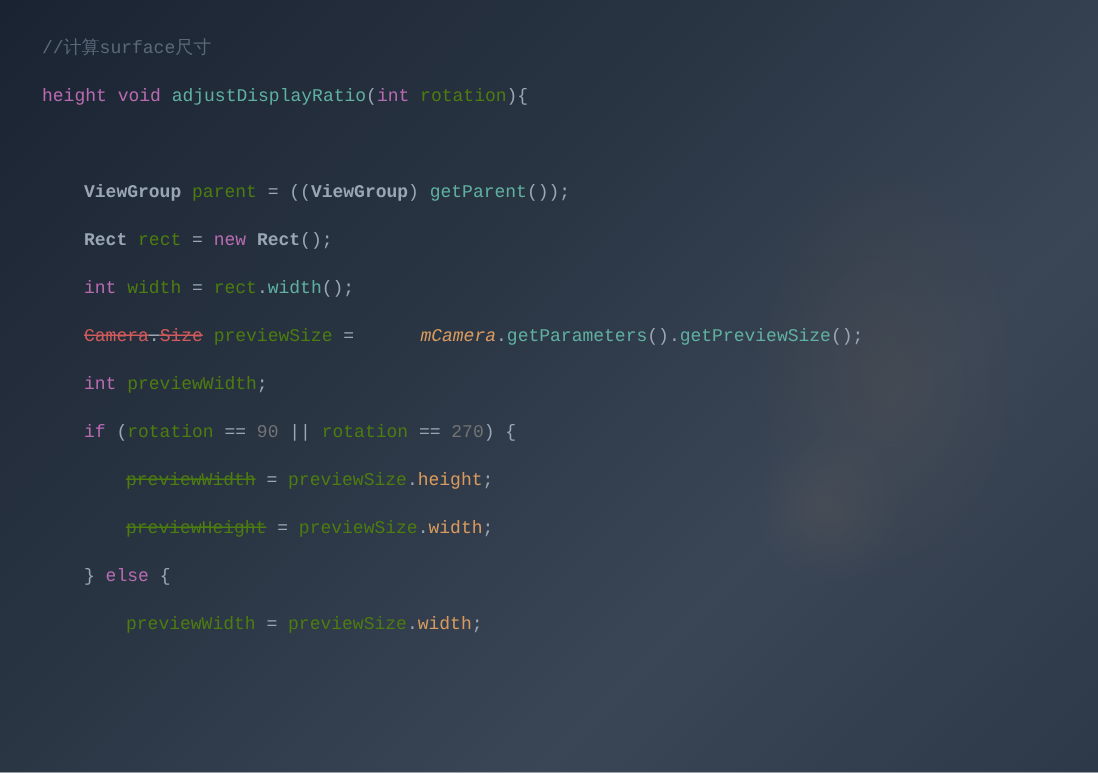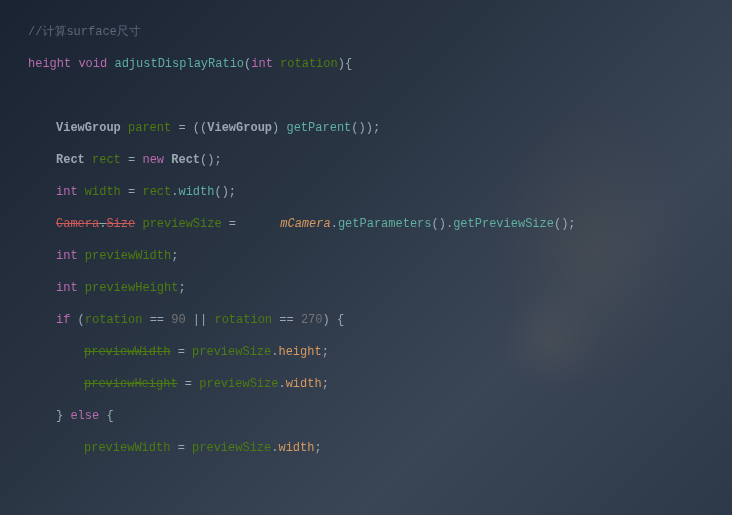--- a/index.html
+++ b/index.html
@@ -64,21 +64,20 @@
 
 <div class="code">
 <div class="line"><span class="c-comment">//计算surface尺寸</span></div>
 <div class="line"><span class="c-kw">height</span> <span class="c-kw">void</span> <span class="c-decl">adjustDisplayRatio</span><span class="c-punc">(</span><span class="c-kw">int</span> <span class="c-var">rotation</span><span class="c-punc">){</span></div>
 <div class="line"></div>
 <div class="line indent1"><span class="c-type">ViewGroup</span> <span class="c-var">parent</span> <span class="c-punc">= ((</span><span class="c-type">ViewGroup</span><span class="c-punc">) </span><span class="c-call">getParent</span><span class="c-punc">());</span></div>
 <div class="line indent1"><span class="c-type">Rect</span> <span class="c-var">rect</span> <span class="c-punc">= </span><span class="c-kw">new</span> <span class="c-type">Rect</span><span class="c-punc">();</span></div>
 <div class="line indent1"><span class="c-kw">int</span> <span class="c-var">width</span> <span class="c-punc">= </span><span class="c-var">rect</span><span class="c-punc">.</span><span class="c-call">width</span><span class="c-punc">();</span></div>
 <div class="line indent1"><span class="c-err">Camera</span><span class="c-punc c-strike">.</span><span class="c-err">Size</span> <span class="c-var">previewSize</span> <span class="c-punc">= </span><span class="c-field-italic">mCamera</span><span class="c-punc">.</span><span class="c-call">getParameters</span><span class="c-punc">().</span><span class="c-call">getPreviewSize</span><span class="c-punc">();</span></div>
 <div class="line indent1"><span class="c-kw">int</span> <span class="c-var">previewWidth</span><span class="c-punc">;</span></div>
-<div class="line indent1"><span class="c-kw">int</span> <span class="c-var">previewHeight</span><span class="c-punc">;</span></div>
 <div class="line indent1"><span class="c-kw">if</span> <span class="c-punc">(</span><span class="c-var">rotation</span> <span class="c-punc">== </span><span class="c-num">90</span> <span class="c-punc">|| </span><span class="c-var">rotation</span> <span class="c-punc">== </span><span class="c-num">270</span><span class="c-punc">) {</span></div>
 <div class="line indent2"><span class="c-var c-strike">previewWidth</span> <span class="c-punc">= </span><span class="c-var">previewSize</span><span class="c-punc">.</span><span class="c-field">height</span><span class="c-punc">;</span></div>
 <div class="line indent2"><span class="c-var c-strike">previewHeight</span> <span class="c-punc">= </span><span class="c-var">previewSize</span><span class="c-punc">.</span><span class="c-field">width</span><span class="c-punc">;</span></div>
 <div class="line indent1"><span class="c-punc">} </span><span class="c-kw">else</span> <span class="c-punc">{</span></div>
 <div class="line indent2"><span class="c-var">previewWidth</span> <span class="c-punc">= </span><span class="c-var">previewSize</span><span class="c-punc">.</span><span class="c-field">width</span><span class="c-punc">;</span></div>
 
 
 
 
 

